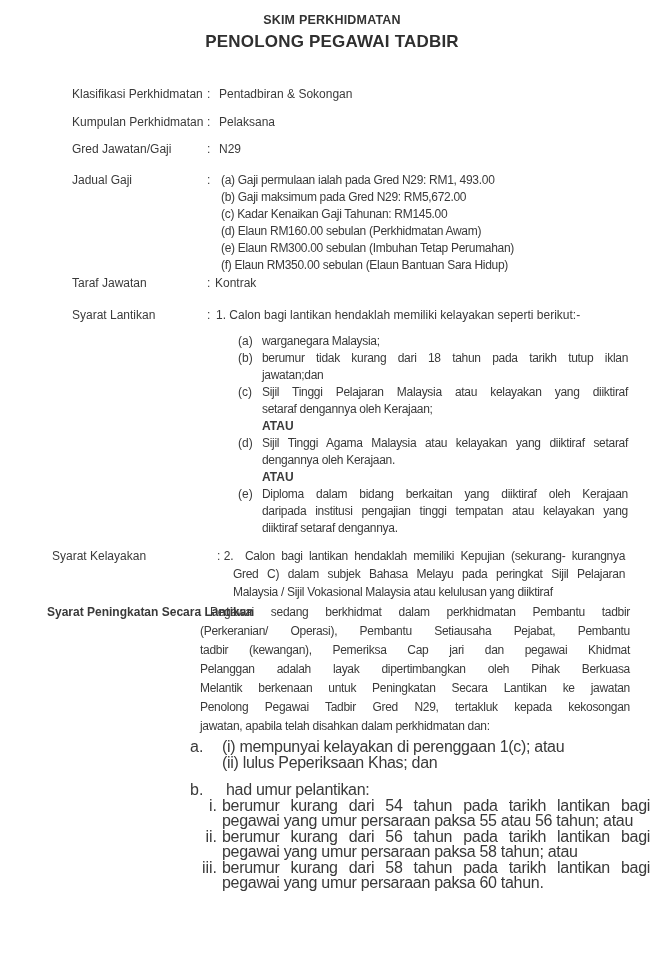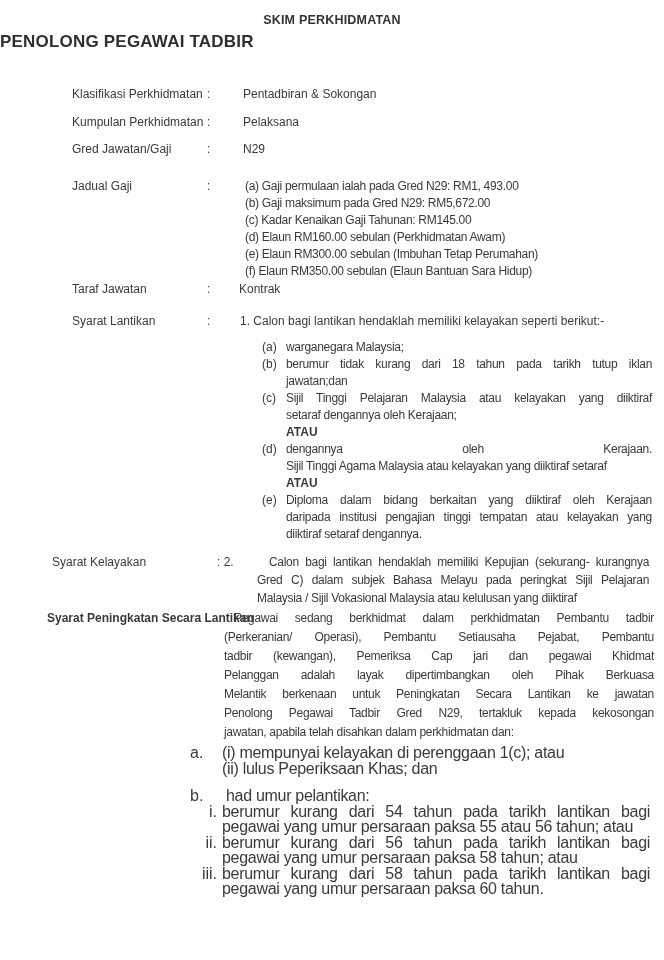--- a/index.html
+++ b/index.html
@@ -11,44 +11,44 @@
     position:relative;
     overflow:hidden;
   }
   .page{position:relative;width:664px;height:960px;background:#fff;}
   .title1{
     margin-top:13px;text-align:center;
     font-size:12.5px;font-weight:bold;color:#333;
     letter-spacing:.2px;line-height:15px;
   }
   .title2{
-    margin-top:4px;
+    margin-top:4px;text-align:center;
     font-size:17px;font-weight:bold;color:#2f2f2f;
     letter-spacing:.2px;line-height:20px;
   }
-  .docrow{position:relative;font-size:12px;line-height:19px;padding-left:24px;}
+  .docrow{position:relative;font-size:12px;line-height:19px;}
   .lbl{position:absolute;left:72px;top:0;white-space:nowrap;}
   .lbl.b{font-weight:bold;}
   .cln{position:absolute;left:207px;top:0;}
   .val{margin-left:219px;white-space:nowrap;}
   .val.snug{margin-left:215px;}
 
   
   .tline{line-height:inherit;letter-spacing:-0.3px;}
   .plain .tline{white-space:nowrap;}
   .jl .tline{text-align:justify;}
   .jl .tline:not(:last-child){text-align-last:justify;}
   .if12 .tline:first-child{text-indent:12px;}
   .if10 .tline:first-child{text-indent:10px;}
 
   
   .r-klas{margin-top:33px;}
   .r-kump{margin-top:9px;}
   .r-gred{margin-top:8px;}
-  .r-jadual{margin-top:19px;line-height:17px;}
+  .r-jadual{margin-top:13px;line-height:17px;}
   .r-jadual .lines{margin-left:221px;}
   .r-taraf{margin-top:0;}
   .r-sl{margin-top:13px;}
   .sl-intro{margin-left:216px;white-space:nowrap;}
   .sl-items{margin-top:8px;line-height:17px;}
   .sl-item{position:relative;}
   .sl-mk{position:absolute;left:238px;top:0;}
   .sl-lines{margin-left:262px;width:366px;}
   .atau{margin-left:262px;font-weight:bold;line-height:17px;}
   .r-kel{margin-top:10px;line-height:18px;}
@@ -134,22 +134,22 @@
         <span class="sl-mk">(c)</span>
         <div class="sl-lines jl">
             <div class="tline">Sijil Tinggi Pelajaran Malaysia atau kelayakan yang diiktiraf</div>
             <div class="tline">setaraf dengannya oleh Kerajaan;</div>
           </div>
       </div>
       <div class="atau">ATAU</div>
       <div class="sl-item">
         <span class="sl-mk">(d)</span>
         <div class="sl-lines jl">
+            <div class="tline">Sijil Tinggi Agama Malaysia atau kelayakan yang diiktiraf setaraf</div>
             <div class="tline">dengannya oleh Kerajaan.</div>
-            <div class="tline">Sijil Tinggi Agama Malaysia atau kelayakan yang diiktiraf setaraf</div>
           </div>
       </div>
       <div class="atau">ATAU</div>
       <div class="sl-item">
         <span class="sl-mk">(e)</span>
         <div class="sl-lines jl">
             <div class="tline">Diploma dalam bidang berkaitan yang diiktiraf oleh Kerajaan</div>
             <div class="tline">daripada institusi pengajian tinggi tempatan atau kelayakan yang</div>
             <div class="tline">diiktiraf setaraf dengannya.</div>
           </div>

